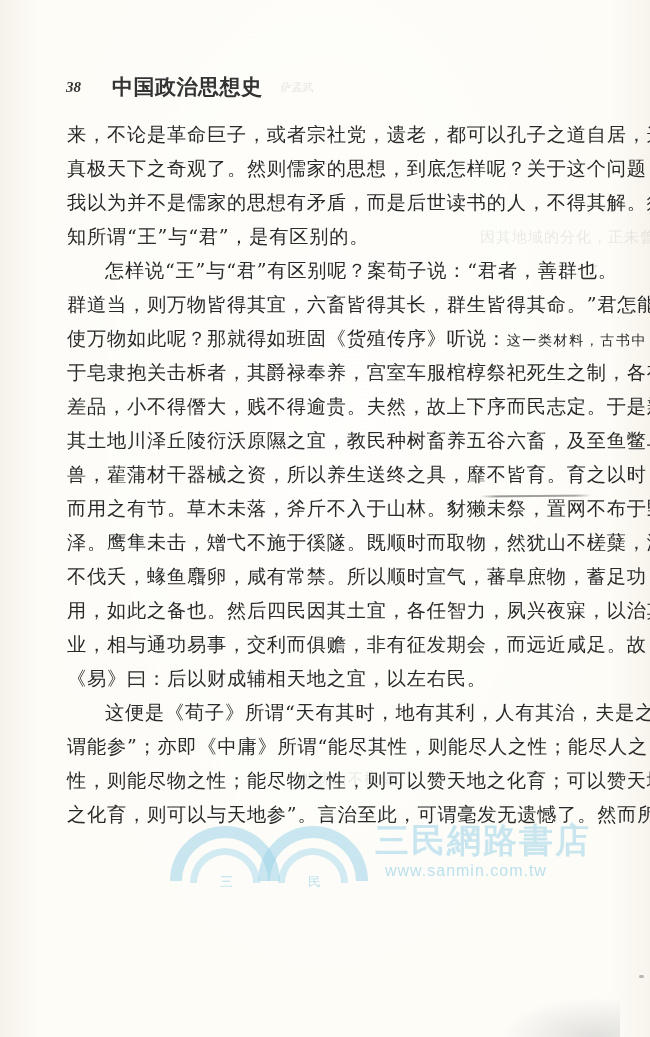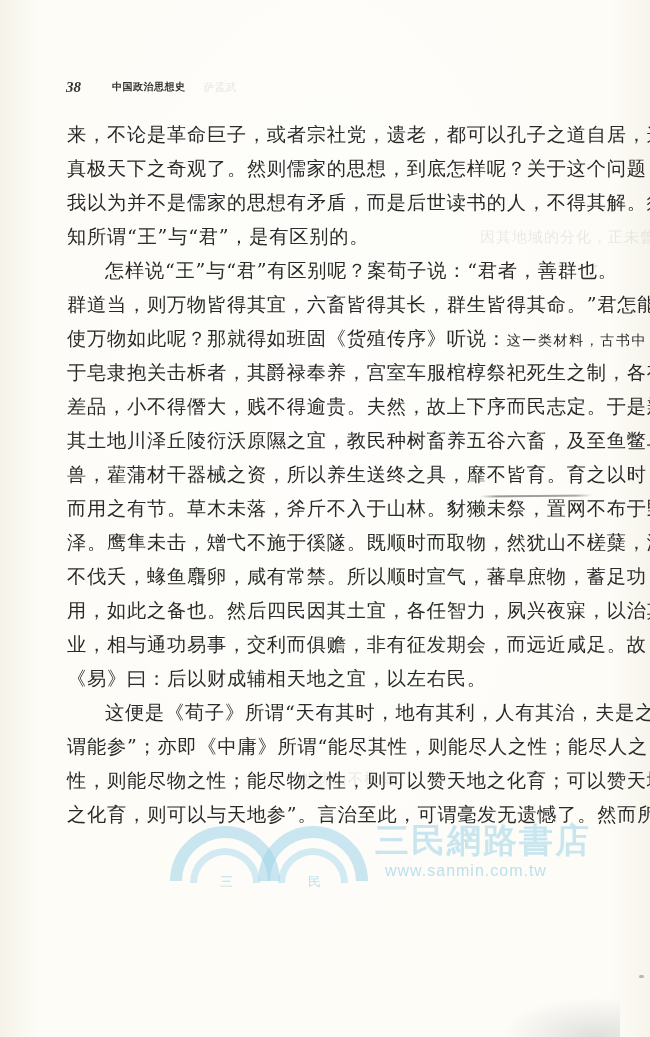--- a/index.html
+++ b/index.html
@@ -43,21 +43,21 @@
       color: #333;
     }
     .page-number {
       font-family: "Liberation Serif", serif;
       font-style: italic;
       font-weight: bold;
       width: 46px;
     }
     .running-title {
       font-weight: bold;
-      font-size: 10px;
+      font-size: 21px;
       letter-spacing: 0.5px;
     }
     .bleed-faint {
       color: rgba(120,120,120,0.18);
       font-size: 11px;
       margin-left: 18px;
       font-weight: normal;
     }
     .body-text {
       position: absolute;

